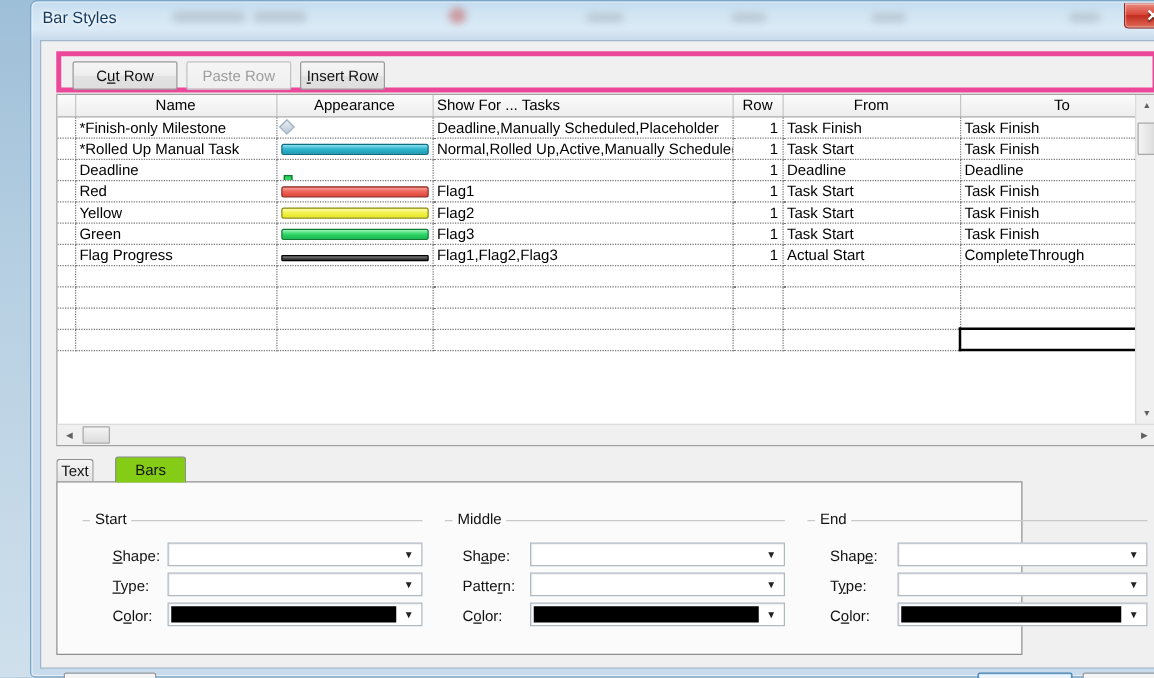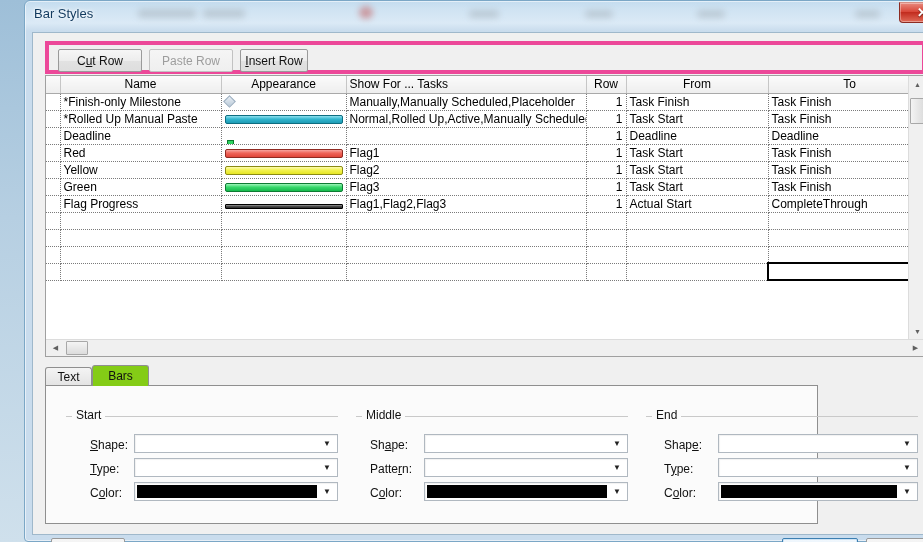--- a/index.html
+++ b/index.html
@@ -239,21 +239,21 @@
     border: 1px solid #8f8f8f;
     border-bottom: none;
     border-radius: 3px 3px 0 0;
     cursor: pointer;
   }
   .tab.inactive {
     background: linear-gradient(to bottom,#f4f4f4,#e3e3e3);
     top: 2px; height: 19px;
   }
   .tab.active { background: #84cc16; z-index: 3; text-align: right; }
-  #tab-text { left: 0; width: 47px; justify-content: center; }
+  #tab-text { left: 0; width: 30px; justify-content: center; }
   #tab-bars { left: 47px; width: 57px; justify-content: center; }
 
   
   #bars-panel {
     position: absolute; left: 12px; top: 352px;
     width: 773px; height: 139px;
     background: #fbfbfb;
     border: 1px solid #8f8f8f;
   }
 
@@ -365,28 +365,28 @@
               <th>Row</th>
               <th>From</th>
               <th>To</th>
             </tr>
           </thead>
           <tbody id="grid-body">
               <tr>
                 <td class="rowhdr"></td>
                 <td>*Finish-only Milestone</td>
                 <td><span class="sym-milestone"></span></td>
-                <td>Manually,Manually Scheduled,Placeholder</td>
+                <td>Deadline,Manually Scheduled,Placeholder</td>
                 <td class="num">1</td>
                 <td>Task Finish</td>
                 <td>Task Finish</td>
               </tr>
               <tr>
                 <td class="rowhdr"></td>
-                <td>*Rolled Up Manual Paste</td>
+                <td>*Rolled Up Manual Task</td>
                 <td>
                   <span class="bar bar-wide bar-teal"></span>
                 </td>
                 <td>Normal,Rolled Up,Active,Manually Scheduled</td>
                 <td class="num">1</td>
                 <td>Task Start</td>
                 <td>Task Finish</td>
               </tr>
               <tr>
                 <td class="rowhdr"></td>

